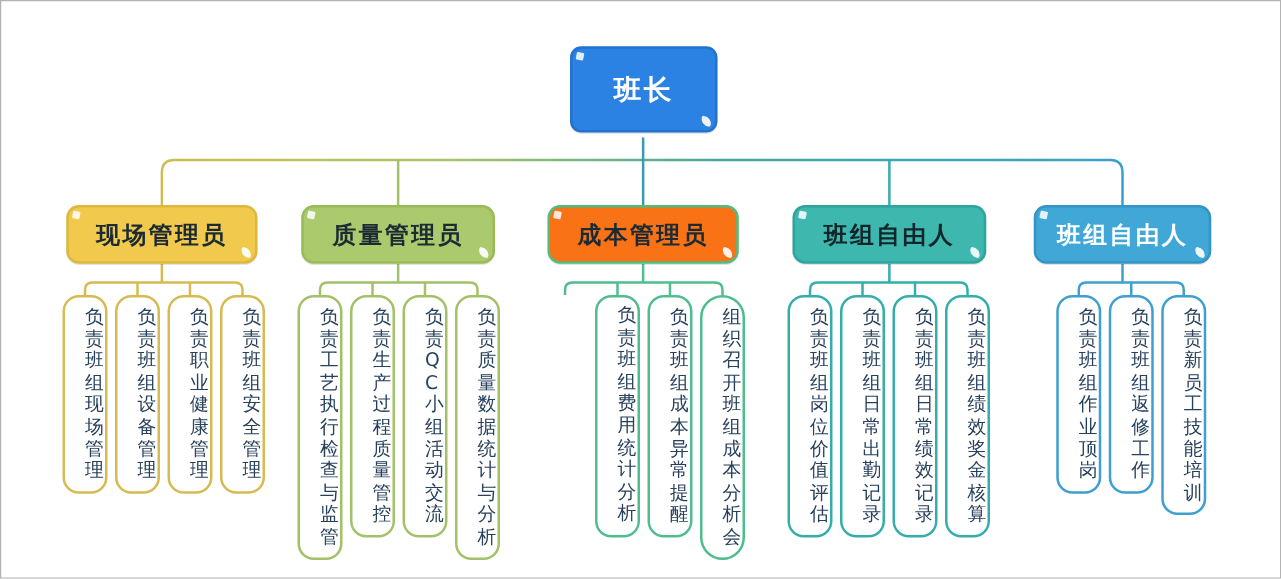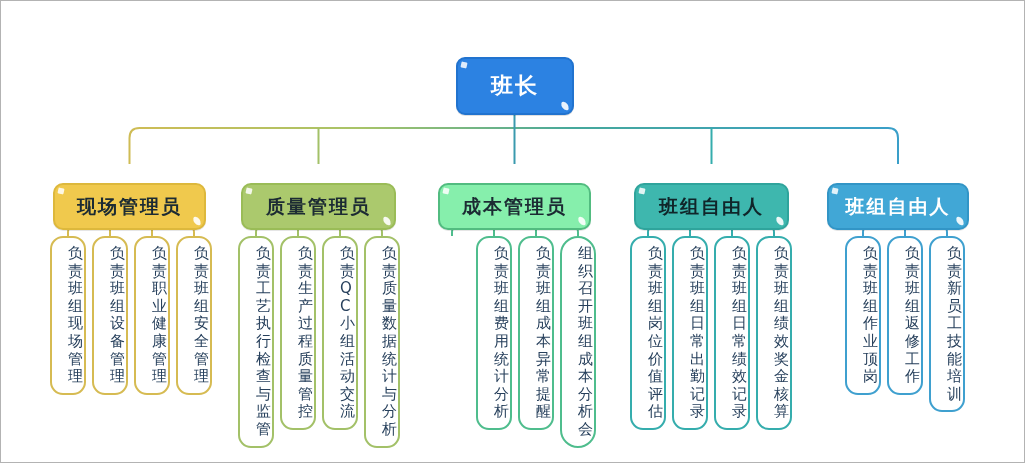--- a/index.html
+++ b/index.html
@@ -24,21 +24,20 @@
   }
   #root-node{
     font-size:22px;
     border-radius:9px;
     box-shadow:0 1px 0 rgba(0,0,0,0.12);
   }
   .group-header{
     font-size:19px;
     border-style:solid;border-width:2px;
     box-shadow:0 1px 0 rgba(0,0,0,0.10);
-    margin-top:19px;
   }
   
   .group-header::before, #root-node::before{
     content:"";position:absolute;left:3px;top:3px;width:6px;height:6px;
     background:#ffffff;border-radius:1px;opacity:.85;transform:rotate(12deg);
   }
   .group-header::after, #root-node::after{
     content:"";position:absolute;right:3px;bottom:3px;width:8px;height:8px;
     background:#ffffff;border-radius:2px 7px 2px 7px;opacity:.9;transform:rotate(8deg);
   }
@@ -88,31 +87,31 @@
       <path d="M535,225 L535,235" fill="none" stroke="#4fbd8d" stroke-width="2"></path>
       <path d="M710.5,210 L710.5,225" fill="none" stroke="#35adad" stroke-width="2"></path>
       <path d="M647,235 L647,231 Q647,225 653,225 L767,225 Q773,225 773,231 L773,235" fill="none" stroke="#35adad" stroke-width="2"></path>
       <path d="M689,225 L689,235" fill="none" stroke="#35adad" stroke-width="2"></path>
       <path d="M731,225 L731,235" fill="none" stroke="#35adad" stroke-width="2"></path>
       <path d="M897,210 L897,225" fill="none" stroke="#3fa0cf" stroke-width="2"></path>
       <path d="M862,235 L862,231 Q862,225 868,225 L940,225 Q946,225 946,231 L946,235" fill="none" stroke="#3fa0cf" stroke-width="2"></path>
       <path d="M904,225 L904,235" fill="none" stroke="#3fa0cf" stroke-width="2"></path>
     </svg>
 
-  <div class="node" id="root-node" style="left: 455px; top: 56px; width: 118px; height: 58px; background: rgb(44, 130, 226); border: 2px solid rgb(33, 115, 207); color: rgb(255, 255, 255);">
+  <div class="node" id="root-node" style="left: 455px; top: 36px; width: 118px; height: 69px; background: rgb(44, 130, 226); border: 2px solid rgb(33, 115, 207); color: rgb(255, 255, 255);">
     <span>班长</span>
   </div>
 
   <div class="node group-header" style="left: 52px; top: 163px; width: 153px; height: 47px; background: rgb(240, 201, 77); border-color: rgb(221, 184, 60); color: rgb(28, 43, 51);">
     <span>现场管理员</span>
   </div>
   <div class="node group-header" style="left: 240px; top: 163px; width: 155px; height: 47px; background: rgb(171, 201, 109); border-color: rgb(154, 188, 87); color: rgb(28, 43, 51);">
     <span>质量管理员</span>
   </div>
-  <div class="node group-header" style="left: 437px; top: 163px; width: 153px; height: 47px; background: #86efac; border-color: rgb(82, 188, 128); color: rgb(28, 43, 51);">
+  <div class="node group-header" style="left: 437px; top: 163px; width: 153px; height: 47px; background: #f97316; border-color: rgb(82, 188, 128); color: rgb(28, 43, 51);">
     <span>成本管理员</span>
   </div>
   <div class="node group-header" style="left: 633px; top: 163px; width: 155px; height: 47px; background: rgb(62, 183, 174); border-color: rgb(47, 164, 156); color: rgb(16, 38, 42);">
     <span>班组自由人</span>
   </div>
   <div class="node group-header" style="left: 826px; top: 163px; width: 142px; height: 47px; background: rgb(65, 167, 214); border-color: rgb(50, 149, 198); color: rgb(255, 255, 255);">
     <span>班组自由人</span>
   </div>
 <div class="leaf" style="left: 49px; top: 235px; border-color: rgb(214, 187, 82); color: rgb(39, 64, 92);">负责班组现场管理</div>
     <div class="leaf" style="left: 91px; top: 235px; border-color: rgb(214, 187, 82); color: rgb(39, 64, 92);">负责班组设备管理</div>

